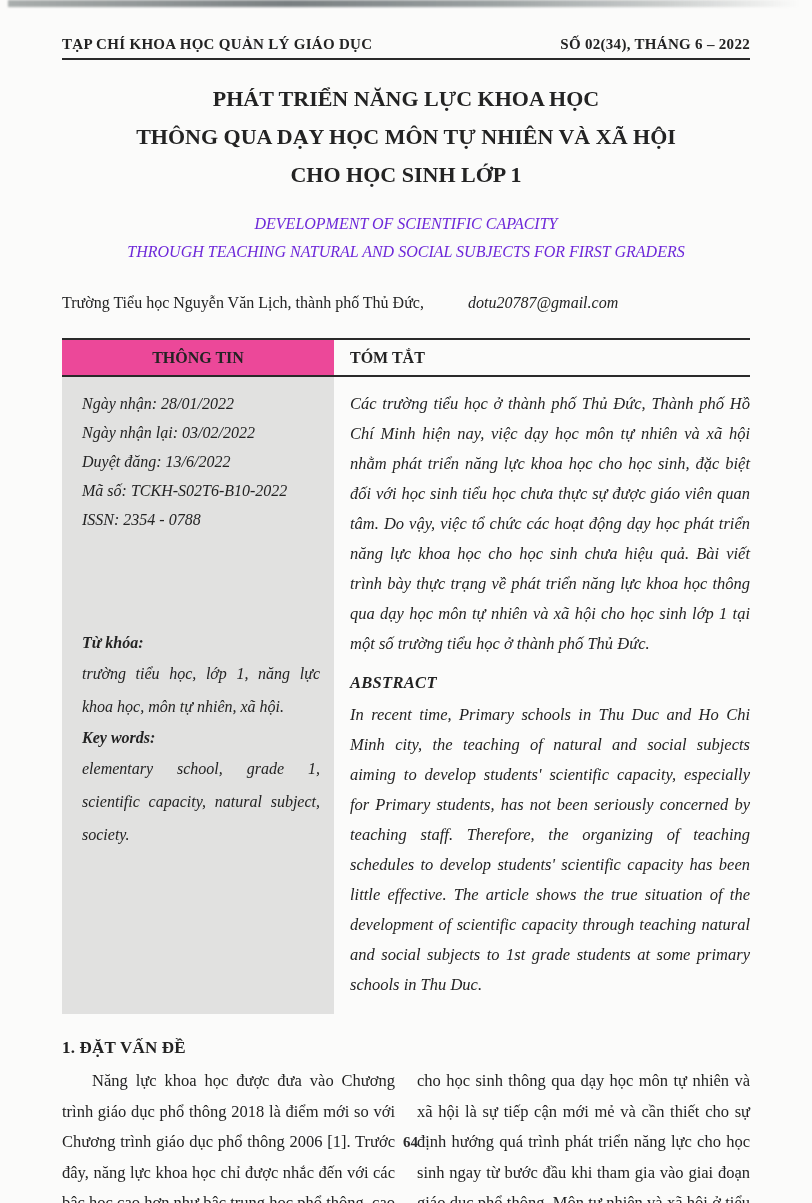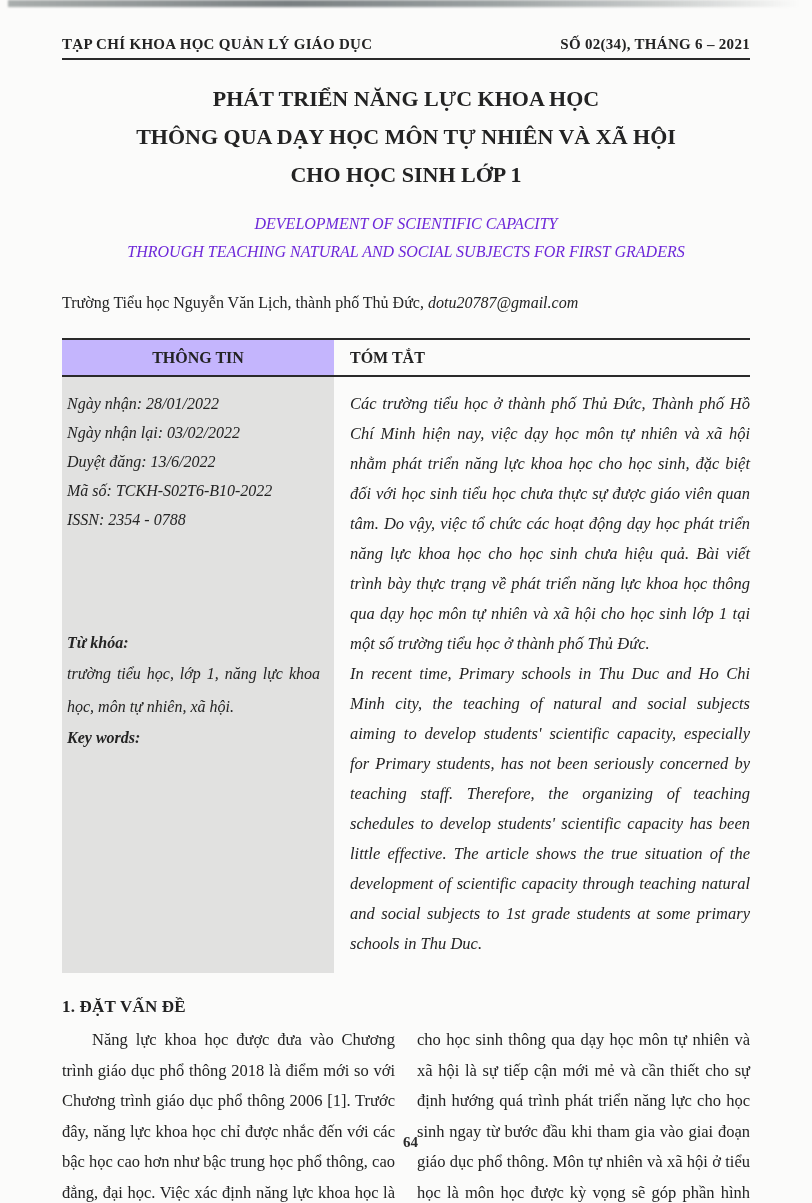--- a/index.html
+++ b/index.html
@@ -26,36 +26,36 @@
     font-weight:bold; font-size:15px; letter-spacing:.3px;
     padding-bottom:5px; border-bottom:2px solid #2a2a2a;
   }
   
   .title { margin-top:20px; text-align:center; font-weight:bold; font-size:22px; line-height:38px; }
   .subtitle { margin-top:16px; text-align:center; font-style:italic; font-size:16px; line-height:28px; color:#6d28d9; }
 
   .author-block { margin-top:28px; font-size:16px; }
   .author-name { font-weight:bold; letter-spacing:.4px; }
   .affiliation { margin-top:7px; }
-  .email { font-style:italic; }
+  .email { font-style:italic;margin-left:40px; }
 
   
   .meta-table { margin-top:26px; border-top:2px solid #2a2a2a; }
   .meta-head { display:flex; border-bottom:2px solid #2a2a2a; }
   .meta-head-info {
-    width:272px; background:#c4b5fd; text-align:center;
+    width:272px; background:#ec4899; text-align:center;
     font-weight:bold; font-size:16px; padding:9px 0 8px 0;
   }
   .meta-head-summary {
     flex:1; font-weight:bold; font-size:16px; padding:9px 0 8px 16px;
   }
   .meta-body { display:flex; align-items:stretch; }
   .meta-info-col {
     width:272px; background:#e1e1e0; box-sizing:border-box;
-    padding:12px 14px 14px 5px; font-style:italic; font-size:16px; line-height:29px;
+    padding:12px 14px 14px 20px; font-style:italic; font-size:16px; line-height:29px;
   }
   .meta-summary-col {
     flex:1; box-sizing:border-box; padding:12px 0 14px 16px;
     font-style:italic; font-size:16.5px; line-height:30px; text-align:justify;
   }
   .kw-block { margin-top:94px; }
   .kw-label { font-weight:bold; }
   .kw-text { text-align:justify; line-height:33px; }
   .abstract-label { font-weight:bold; margin-top:9px; margin-bottom:2px; letter-spacing:.3px; }
 
@@ -73,21 +73,21 @@
 </style>
 </head>
 <body>
 
 <div class="scan-smudge"></div>
 
 <div class="page">
 
   <div class="running-header">
     <span>TẠP CHÍ KHOA HỌC QUẢN LÝ GIÁO DỤC</span>
-    <span>SỐ 02(34), THÁNG 6 – 2021</span>
+    <span>SỐ 02(34), THÁNG 6 – 2022</span>
   </div>
 
   <div class="title">
     <div>PHÁT TRIỂN NĂNG LỰC KHOA HỌC</div>
     <div>THÔNG QUA DẠY HỌC MÔN TỰ NHIÊN VÀ XÃ HỘI</div>
     <div>CHO HỌC SINH LỚP 1</div>
   </div>
 
   <div class="subtitle">
     <div>DEVELOPMENT OF SCIENTIFIC CAPACITY</div>
@@ -110,24 +110,26 @@
       <div class="meta-info-col">
         <div>Ngày nhận: 28/01/2022</div>
         <div>Ngày nhận lại: 03/02/2022</div>
         <div>Duyệt đăng: 13/6/2022</div>
         <div>Mã số: TCKH-S02T6-B10-2022</div>
         <div>ISSN: 2354 - 0788</div>
         <div class="kw-block">
           <div class="kw-label">Từ khóa:</div>
           <div class="kw-text">trường tiểu học, lớp 1, năng lực khoa học, môn tự nhiên, xã hội.</div>
           <div class="kw-label">Key words:</div>
+          <div class="kw-text">elementary school, grade 1, scientific capacity, natural subject, society.</div>
         </div>
       </div>
       <div class="meta-summary-col">
         <div>Các trường tiểu học ở thành phố Thủ Đức, Thành phố Hồ Chí Minh hiện nay, việc dạy học môn tự nhiên và xã hội nhằm phát triển năng lực khoa học cho học sinh, đặc biệt đối với học sinh tiểu học chưa thực sự được giáo viên quan tâm. Do vậy, việc tổ chức các hoạt động dạy học phát triển năng lực khoa học cho học sinh chưa hiệu quả. Bài viết trình bày thực trạng về phát triển năng lực khoa học thông qua dạy học môn tự nhiên và xã hội cho học sinh lớp 1 tại một số trường tiểu học ở thành phố Thủ Đức.</div>
+        <div class="abstract-label">ABSTRACT</div>
         <div>In recent time, Primary schools in Thu Duc and Ho Chi Minh city, the teaching of natural and social subjects aiming to develop students' scientific capacity, especially for Primary students, has not been seriously concerned by teaching staff. Therefore, the organizing of teaching schedules to develop students' scientific capacity has been little effective. The article shows the true situation of the development of scientific capacity through teaching natural and social subjects to 1st grade students at some primary schools in Thu Duc.</div>
       </div>
     </div>
   </div>
 
   <div class="section-heading">1. ĐẶT VẤN ĐỀ</div>
 
   <div class="two-cols">
     <div class="col">
       <p class="indent-first">Năng lực khoa học được đưa vào Chương trình giáo dục phổ thông 2018 là điểm mới so với Chương trình giáo dục phổ thông 2006 [1]. Trước đây, năng lực khoa học chỉ được nhắc đến với các bậc học cao hơn như bậc trung học phổ thông, cao đẳng, đại học. Việc xác định năng lực khoa học là năng lực đặc thù cần phải phát triển</p>

